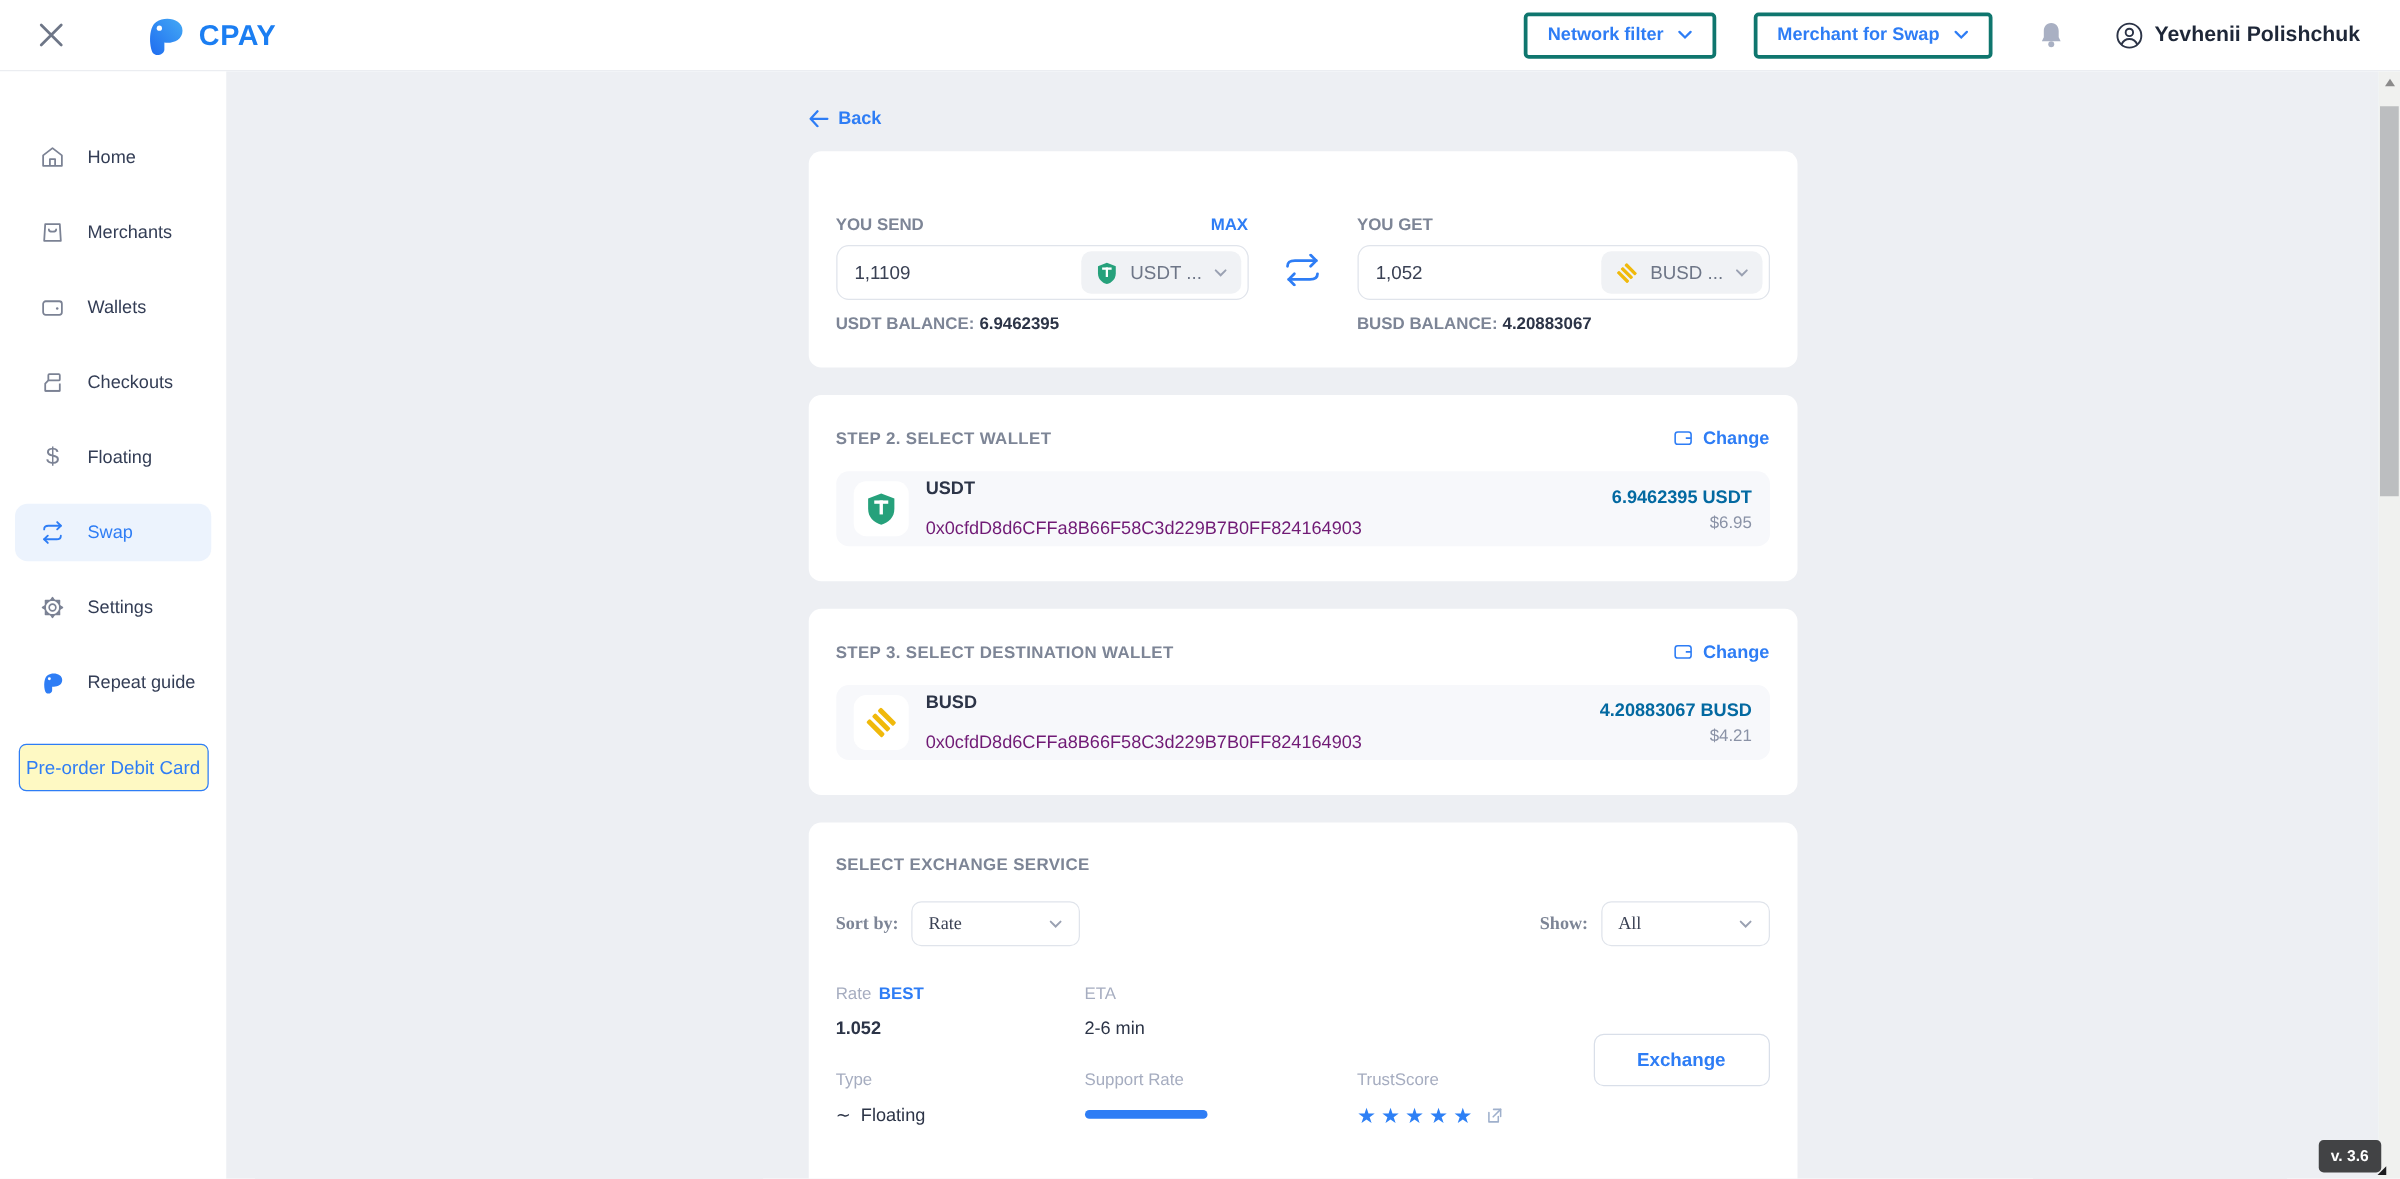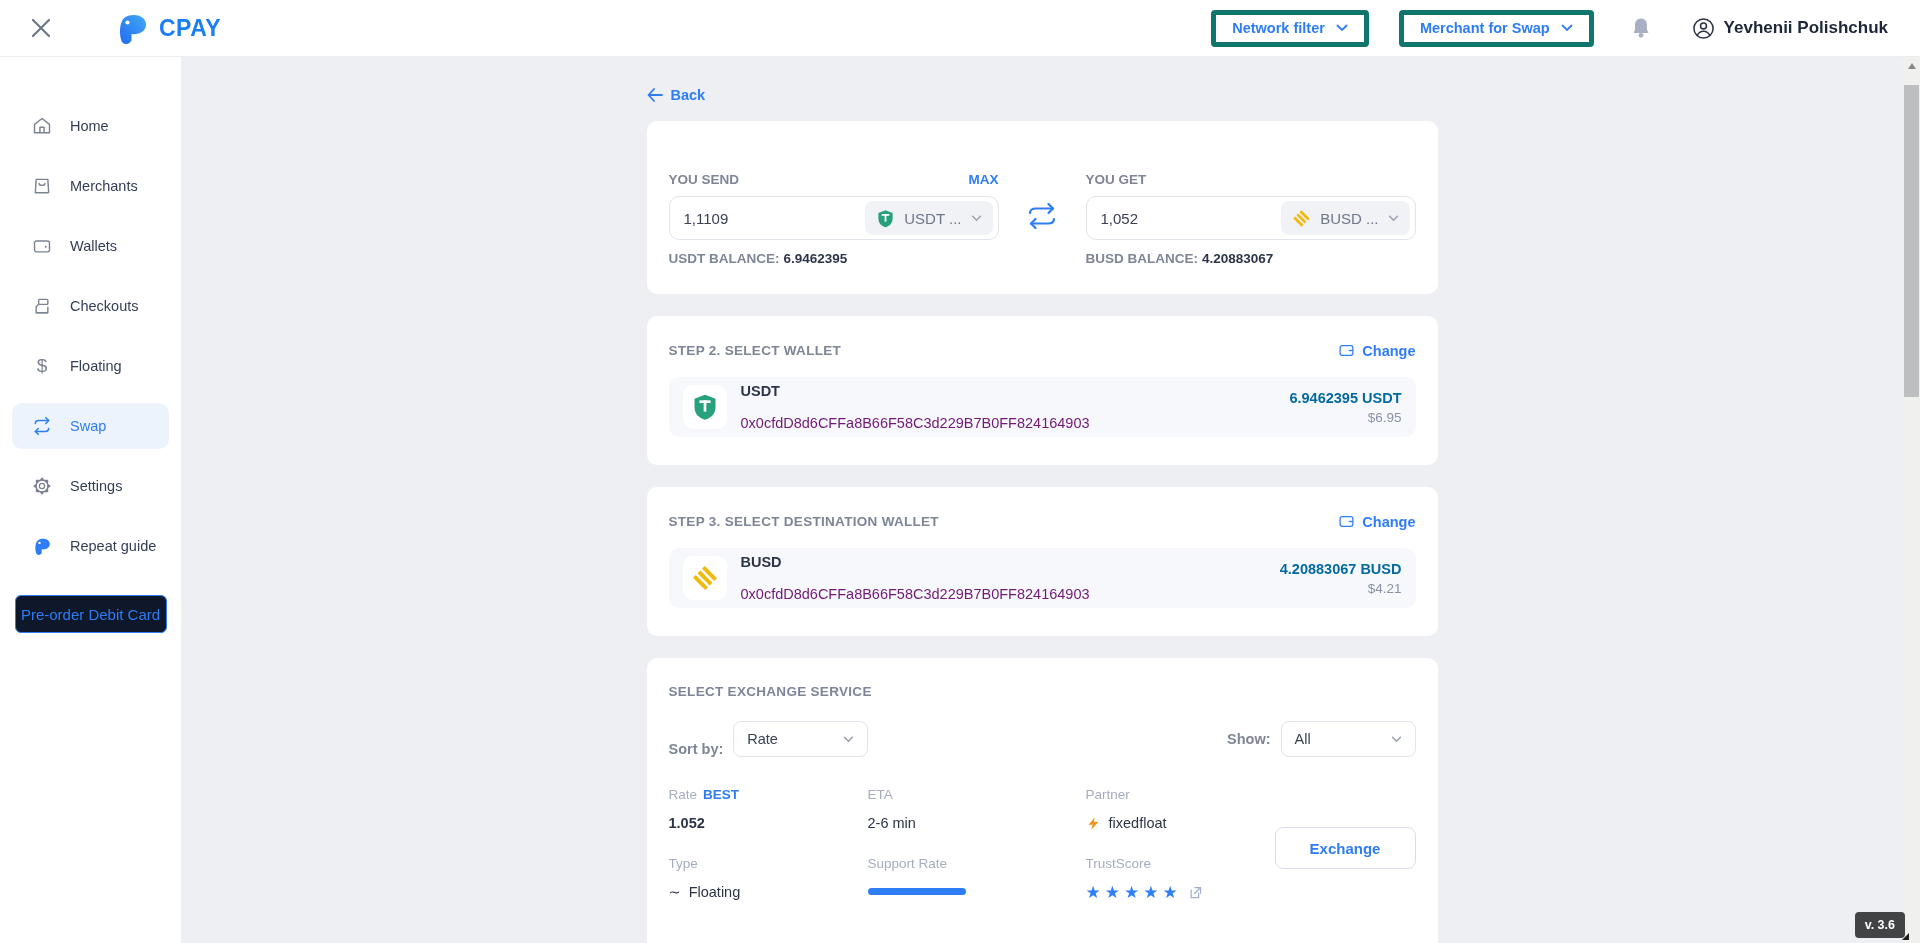--- a/index.html
+++ b/index.html
@@ -6,37 +6,37 @@
   html,body { width:1920px; height:943px; overflow:hidden; }
   body { font-family:"Liberation Sans", sans-serif; background:#fff; position:relative; }
 
   
   .header { height:57px; background:#fff; border-bottom:1px solid #ebedf1;
     display:flex; align-items:center; padding:0 32px 0 28px; position:relative; z-index:5; }
   .close-btn { width:26px; height:26px; display:flex; align-items:center; justify-content:center; cursor:pointer; }
   .logo { display:flex; align-items:center; gap:9px; margin-left:60px; }
   .logo-text { font-size:23px; font-weight:bold; color:#1b7ef2; letter-spacing:.5px; }
   .header-right { margin-left:auto; display:flex; align-items:center; }
-  .outline-btn { height:37px; border:5px solid #0f766e; border-radius:4px; background:#fff;
+  .outline-btn { height:37px; border:3px solid #0f766e; border-radius:4px; background:#fff;
     color:#2e7df5; font-size:14.5px; font-weight:600; display:flex; align-items:center; gap:11px;
     padding:0 16px; cursor:pointer; font-family:inherit; }
   .outline-btn + .outline-btn { margin-left:30px; }
   .bell-wrap { margin-left:36px; cursor:pointer; display:flex; }
   .user-wrap { margin-left:40px; display:flex; align-items:center; gap:9px; cursor:pointer; }
   .user-name { font-size:17px; font-weight:600; color:#1e2738; }
 
   
   .sidebar { position:absolute; left:0; top:57px; bottom:0; width:181px; background:#fff; padding-top:46px; }
   .side-item { height:46px; margin:0 12px 14px 12px; display:flex; align-items:center; gap:17px;
     padding-left:19px; border-radius:10px; color:#333d55; font-size:14.5px; cursor:pointer; }
   .side-item .s-icon { width:22px; display:flex; justify-content:center; }
   .side-item.active { background:#ecf3fd; color:#2e7df5; }
   .dollar-glyph { font-size:19px; color:#7b8294; font-weight:400; }
   .preorder-btn { display:flex; align-items:center; justify-content:center; margin:26px auto 0;
-    width:152px; height:38px; border:1px solid #2e7df5; border-radius:6px; background:#0f172a;
+    width:152px; height:38px; border:1px solid #2e7df5; border-radius:6px; background:#fef9c3;
     color:#2e7df5; font-size:15px; cursor:pointer; font-family:inherit; }
 
   
   .main { position:absolute; left:181px; top:57px; right:17px; bottom:0; background:#edeff3; overflow:hidden; }
   .content { width:791px; margin:0 auto; }
   .back-row { margin-top:30px; display:flex; align-items:center; gap:8px; color:#2e7df5;
     font-size:14.5px; font-weight:600; cursor:pointer; width:70px; }
   .card { background:#fff; border-radius:10px; margin-top:18px; padding:26px 22px 28px; }
   .card + .card { margin-top:22px; }
   .step-title { font-size:13.5px; font-weight:bold; color:#7d8596; letter-spacing:.3px; }
@@ -65,21 +65,21 @@
     align-items:center; padding:0 14px; }
   .coin-badge { width:44px; height:44px; background:#fff; border-radius:10px; display:flex;
     align-items:center; justify-content:center; margin-right:14px; }
   .w-name { font-size:14.5px; font-weight:bold; color:#2c3447; }
   .w-addr { font-size:14.5px; color:#701a75; margin-top:16px; cursor:pointer; }
   .w-right { margin-left:auto; text-align:right; }
   .w-amt { font-size:14.5px; font-weight:bold; color:#0369a1; }
   .w-fiat { font-size:13.5px; color:#8a92a6; margin-top:4px; }
 
   
-  .sort-row { margin-top:22px; display:flex; align-items:flex-end; }
+  .sort-row { margin-top:22px; display:flex; align-items:center;font-family:Liberation Serif, serif; }
   .sort-label { font-size:14.5px; font-weight:bold; color:#7d8596; margin-right:10px; }
   .select-box { width:135px; height:36px; border:1px solid #e0e4eb; border-radius:8px; display:flex;
     align-items:center; justify-content:space-between; padding:0 13px; font-size:14.5px; color:#3a4154;
     cursor:pointer; background:#fff; }
   .show-group { margin-left:auto; display:flex; align-items:center; }
   .offer { margin-top:30px; position:relative; padding-right:160px; }
   .offer-row { display:grid; grid-template-columns:199px 218px auto; }
   .offer-row + .offer-row { margin-top:25px; }
   .lb { font-size:13.5px; color:#a6adc0; display:flex; gap:6px; }
   .lb .best { color:#2e7df5; font-weight:bold; }
@@ -418,31 +418,20 @@
             <div class="lb">
               <span>Rate</span>
               <span class="best">BEST</span>
             </div>
             <div class="val strong">1.052</div>
           </div>
           <div>
             <div class="lb">ETA</div>
             <div class="val">2-6 min</div>
           </div>
-          <div>
-            <div class="lb">Partner</div>
-            <div class="val">
-              <span style="display:flex;">
-                <svg width="15" height="15" viewBox="0 0 24 24">
-                    <path d="M14 2 L4 14 H10.5 L8.5 22 L20 9 H12.5 Z" fill="#f7931a"></path>
-                  </svg>
-              </span>
-              <span>fixedfloat</span>
-            </div>
-          </div>
         </div>
 
         <div class="offer-row">
           <div>
             <div class="lb">Type</div>
             <div class="val">
               <span>∼</span>
               <span>Floating</span>
             </div>
           </div>

